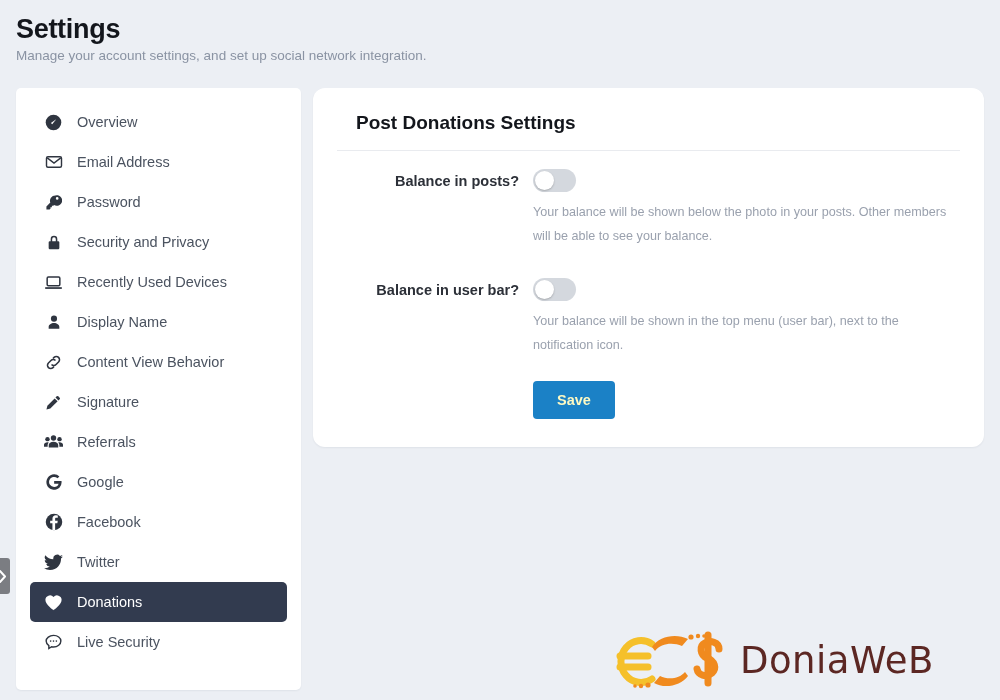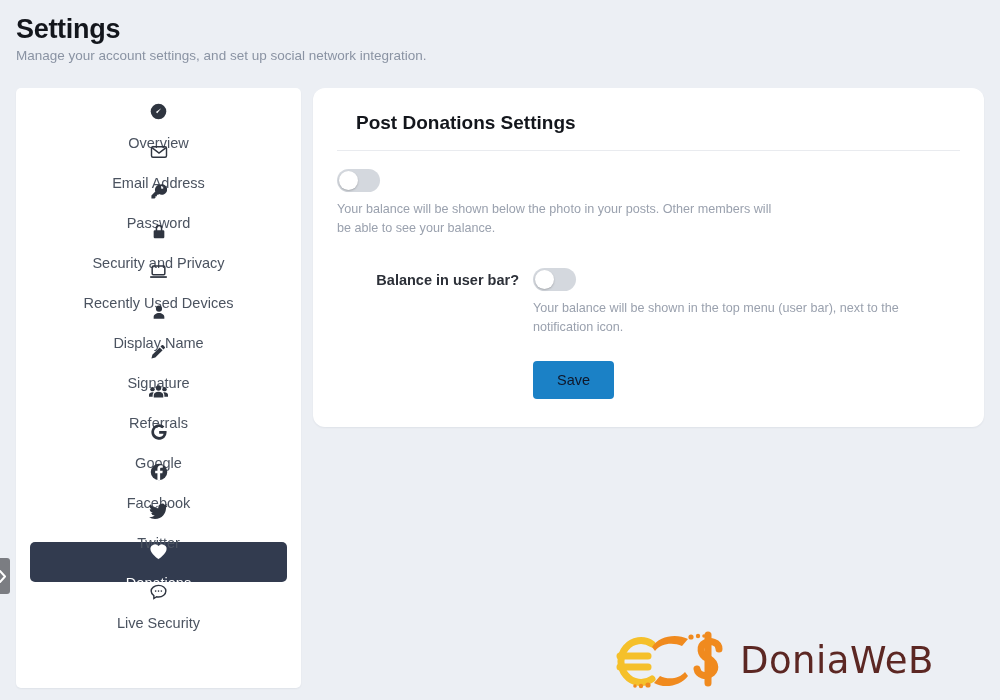--- a/index.html
+++ b/index.html
@@ -31,21 +31,21 @@
   .sidebar {
     width: 285px; background: #fff; border-radius: 5px;
     padding: 14px 14px 28px 14px; min-height: 600px;
     box-shadow: 0 1px 2px rgba(20,30,50,.06);
     flex: 0 0 285px;
   }
   .nav-item {
     display: flex; align-items: center; gap: 14px;
     height: 40px; padding: 0 14px; border-radius: 5px;
     color: #4b5360; font-size: 14.5px; cursor: pointer;
-    text-decoration: none; user-select: none; flex-direction: column;
+    text-decoration: none; user-select: none;
   }
   .nav-item + .nav-item { margin-top: 0px; }
   .nav-item .ico {
     width: 19px; height: 19px; flex: 0 0 19px;
     display: flex; align-items: center; justify-content: center;
     color: #2f3540;
   }
   .nav-item .ico svg { display: block; }
   .nav-item.active {
     background: #323b4f; color: #ffffff;
@@ -75,29 +75,29 @@
   .toggle {
     width: 43px; height: 23px; border-radius: 12px; background: #d4d8de;
     position: relative; display: block; cursor: pointer; margin-top: 4px;
   }
   .toggle .knob {
     position: absolute; top: 2px; left: 2px;
     width: 19px; height: 19px; border-radius: 50%;
     background: #ffffff; box-shadow: 0 1px 2px rgba(0,0,0,.22);
   }
   .field-help {
-    font-size: 12.6px; color: #9aa1ae; line-height: 19px;
+    font-size: 12.6px; color: #9aa1ae; line-height: 24px;
     margin-top: 8px; max-width: 440px;
   }
   .row-gap { height: 22px; }
 
   .save-wrap { padding-left: 196px; margin-top: 24px; }
   .save-btn {
-    display: inline-block; background: #1b81c6; color: #0f172a;
-    font-size: 14.5px; font-weight: normal; border: none; border-radius: 4px;
+    display: inline-block; background: #1b81c6; color: #fef9c3;
+    font-size: 14.5px; font-weight: bold; border: none; border-radius: 4px;
     padding: 11px 24px; cursor: pointer; line-height: 16px;
   }
 
   
   .edge-handle {
     position: absolute; left: -10px; top: 558px;
     width: 20px; height: 36px; background: #7b7d82;
     border-radius: 3px; display: flex; align-items: center;
     justify-content: flex-end; padding-right: 3px; cursor: pointer;
   }
@@ -172,20 +172,29 @@
           <span>Recently Used Devices</span>
         </div>
         <div class="nav-item">
           <span class="ico">
             <svg width="16" height="18" viewBox="0 0 24 24" fill="currentColor">
               <circle cx="12" cy="7" r="4.6"></circle>
               <path d="M12 13.4c-4.4 0-8 2.6-8 5.8V22h16v-2.8c0-3.2-3.6-5.8-8-5.8z"></path>
             </svg>
           </span>
           <span>Display Name</span>
+        </div>
+        <div class="nav-item">
+          <span class="ico">
+            <svg width="19" height="19" viewBox="0 0 24 24" fill="none" stroke="currentColor" stroke-width="2">
+              <path d="M9.5 14.5a4 4 0 0 0 5.7 0l3.2-3.2a4 4 0 0 0-5.7-5.7l-1.4 1.4"></path>
+              <path d="M14.5 9.5a4 4 0 0 0-5.7 0l-3.2 3.2a4 4 0 0 0 5.7 5.7l1.4-1.4"></path>
+            </svg>
+          </span>
+          <span>Content View Behavior</span>
         </div>
         <div class="nav-item">
           <span class="ico">
             <svg width="17" height="17" viewBox="0 0 24 24" fill="currentColor">
               <path d="M20.7 5.2l-1.9-1.9a1.6 1.6 0 0 0-2.3 0l-1.7 1.7 4.2 4.2 1.7-1.7a1.6 1.6 0 0 0 0-2.3z"></path>
               <path d="M13.6 6.3L3.4 16.5 2 22l5.5-1.4L17.8 10.4z"></path>
             </svg>
           </span>
           <span>Signature</span>
         </div>
@@ -246,20 +255,21 @@
           </span>
           <span>Live Security</span>
         </div>
       </nav>
 
     <section class="main-panel">
       <div class="panel-title">Post Donations Settings</div>
       <div class="panel-divider"></div>
 
       <div class="field-row">
+        <div class="field-label">Balance in posts?</div>
         <div class="field-control">
           <span class="toggle">
             <span class="knob"></span>
           </span>
           <div class="field-help">Your balance will be shown below the photo in your posts. Other members will be able to see your balance.</div>
         </div>
       </div>
 
       <div class="row-gap"></div>
 

